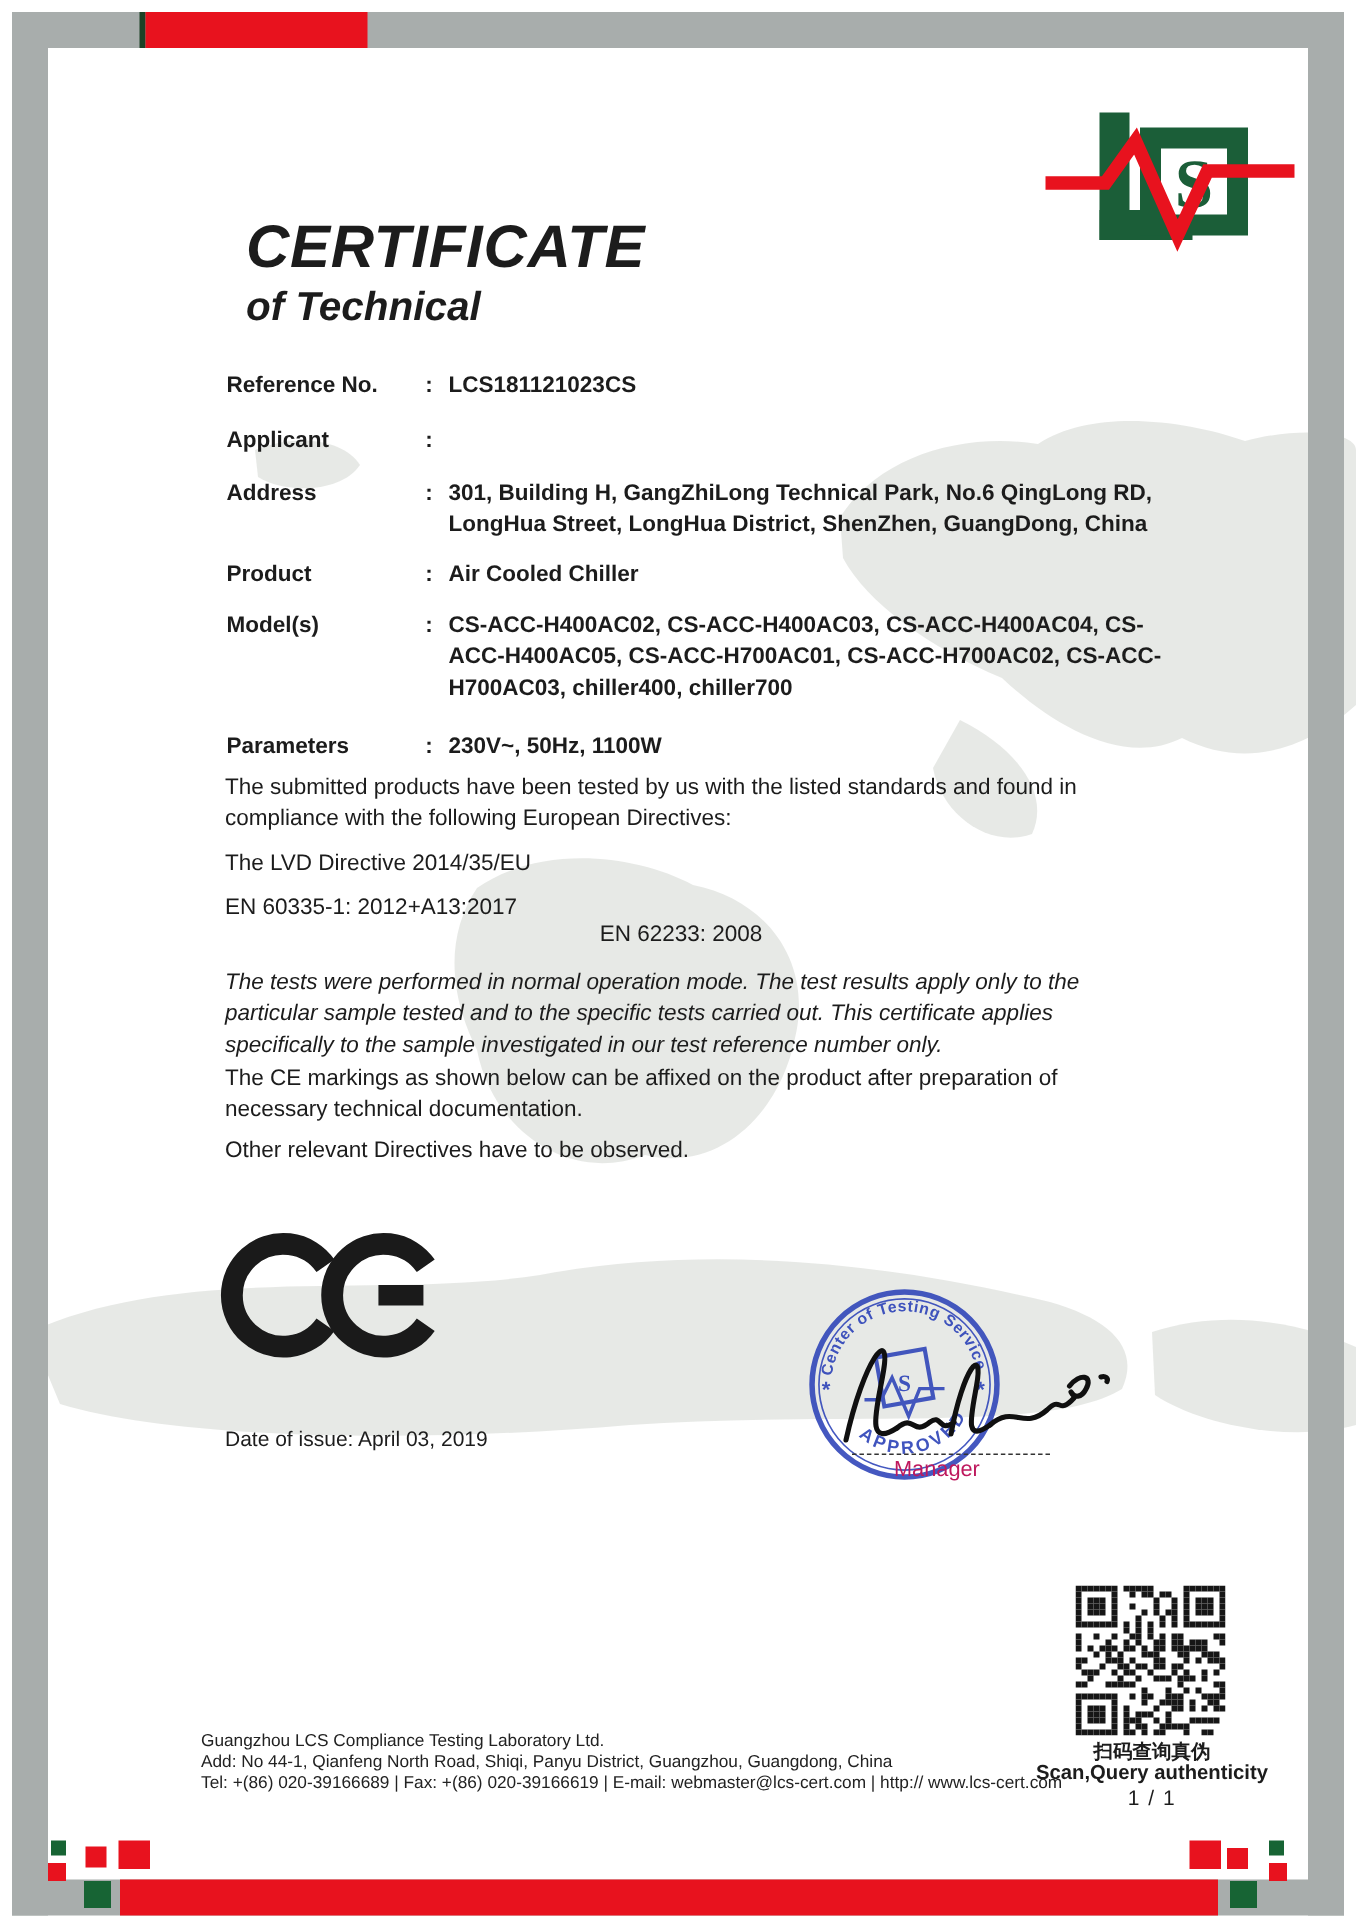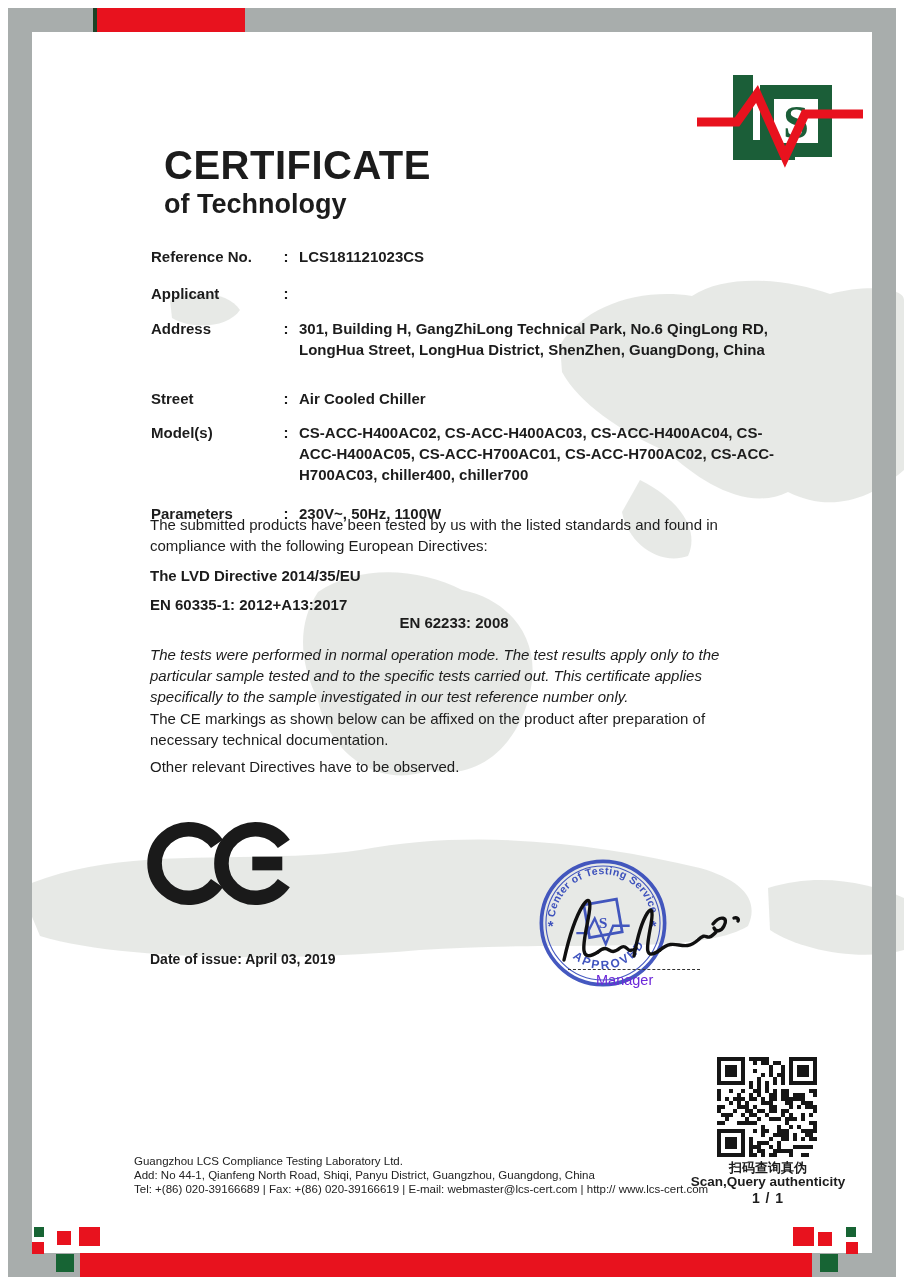--- a/index.html
+++ b/index.html
@@ -14,25 +14,25 @@
   
   .title-main{font-size:40px;font-weight:700;letter-spacing:.5px;line-height:42px;}
   .title-sub{font-size:27px;font-weight:700;line-height:30px;margin-top:3px;}
   
   .fields{position:absolute;left:151px;top:246px;width:648px;}
   .frow{display:grid;grid-template-columns:122px 26px 478px;align-items:start;}
   .flabel{font-size:15px;font-weight:700;line-height:21px;}
   .fcolon{font-size:15px;font-weight:700;line-height:21px;text-align:center;}
   .fvalue{font-size:15px;font-weight:700;line-height:21px;}
   .para{position:absolute;left:150px;width:608px;font-size:15px;line-height:21px;}
-  .bold{font-weight:700;}
+  .bold{font-weight:400;}
   .footer{position:absolute;left:134px;top:1155px;width:600px;font-size:11.5px;line-height:13.8px;color:#222;}
   .qr-caption{position:absolute;left:668px;width:200px;text-align:center;font-weight:700;}
   .sig-dash{position:absolute;left:568px;top:969px;width:132px;border-top:1.6px dashed #333;}
-  .manager{position:absolute;left:596px;top:972px;font-size:14.5px;color:#6d28d9;}
+  .manager{position:absolute;left:596px;top:972px;font-size:14.5px;color:#be185d;}
 </style>
 </head>
 <body>
 
 <div class="canvas">
 
   <svg class="abs" style="left:0;top:0;" width="904" height="1280" viewBox="0 0 904 1280">
     <g fill="#d9dcd6" fill-opacity="0.62" stroke="none">
       <path d="M560,345 C585,305 640,288 692,296 C728,272 790,280 830,294 C868,284 904,288 904,300 L904,470 C868,502 828,512 788,492 C748,512 700,482 668,452 C620,432 578,402 562,372 Z"></path>
       <path d="M640,480 C680,500 700,530 688,556 C660,566 628,544 622,512 Z"></path>
@@ -64,42 +64,42 @@
 
   <svg class="abs" style="left:695px;top:60px;" width="180" height="115" viewBox="0 0 180 115">
     <rect x="38" y="15" width="20" height="85" fill="#1b5e38"></rect>
     <rect x="38" y="80" width="62" height="20" fill="#1b5e38"></rect>
     <rect x="65" y="25" width="72" height="72" fill="#1b5e38"></rect>
     <rect x="79" y="39" width="44" height="44" fill="#ffffff"></rect>
     <text x="101" y="78" text-anchor="middle" font-family="Liberation Serif, serif" font-weight="700" font-size="46" fill="#1b5e38">S</text>
     <polyline points="2,62 42,62 62,34 90,97 110,54 168,54" fill="none" stroke="#e8121e" stroke-width="9"></polyline>
   </svg>
 
-  <div class="abs" style="left:164px;top:144px;">
+  <div class="abs" style="left:164px;top:144px;font-style:italic;">
     <div class="title-main">CERTIFICATE</div>
-    <div class="title-sub">of Technology</div>
+    <div class="title-sub">of Technical</div>
   </div>
 
   <div class="fields">
     <div class="frow" style="margin-bottom:16px;">
       <div class="flabel">Reference No.</div>
       <div class="fcolon">:</div>
       <div class="fvalue">LCS181121023CS</div>
     </div>
     <div class="frow" style="margin-bottom:14px;">
       <div class="flabel">Applicant</div>
       <div class="fcolon">:</div>
     </div>
-    <div class="frow" style="margin-bottom:28px;">
+    <div class="frow" style="margin-bottom:12px;">
       <div class="flabel">Address</div>
       <div class="fcolon">:</div>
       <div class="fvalue">301, Building H, GangZhiLong Technical Park, No.6 QingLong RD, LongHua Street, LongHua District, ShenZhen, GuangDong, China</div>
     </div>
     <div class="frow" style="margin-bottom:13px;">
-      <div class="flabel">Street</div>
+      <div class="flabel">Product</div>
       <div class="fcolon">:</div>
       <div class="fvalue">Air Cooled Chiller</div>
     </div>
     <div class="frow" style="margin-bottom:18px;">
       <div class="flabel">Model(s)</div>
       <div class="fcolon">:</div>
       <div class="fvalue">CS-ACC-H400AC02, CS-ACC-H400AC03, CS-ACC-H400AC04, CS-ACC-H400AC05, CS-ACC-H700AC01, CS-ACC-H700AC02, CS-ACC-H700AC03, chiller400, chiller700</div>
     </div>
     <div class="frow">
       <div class="flabel">Parameters</div>

